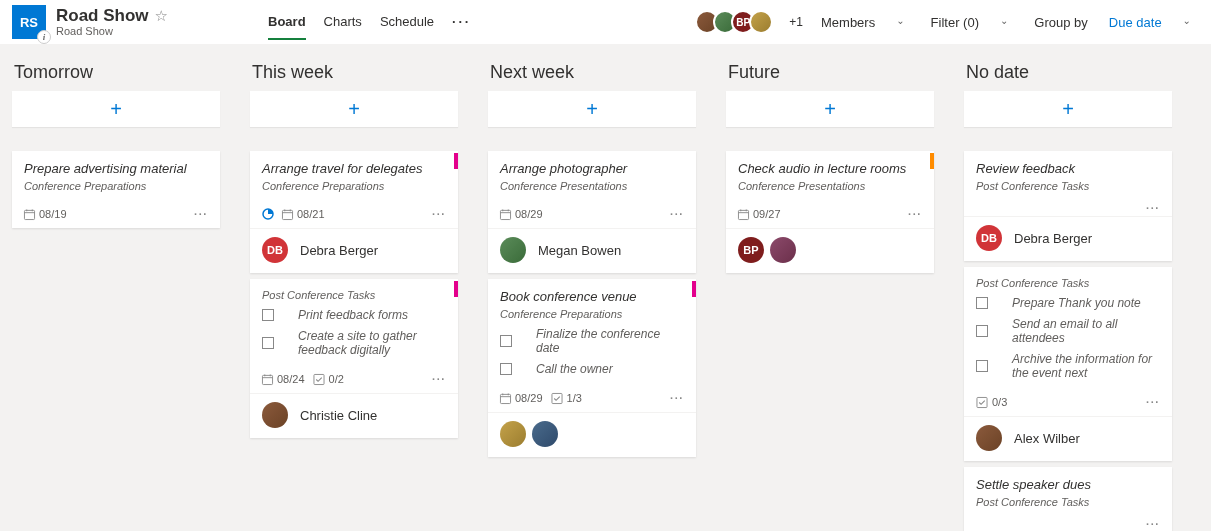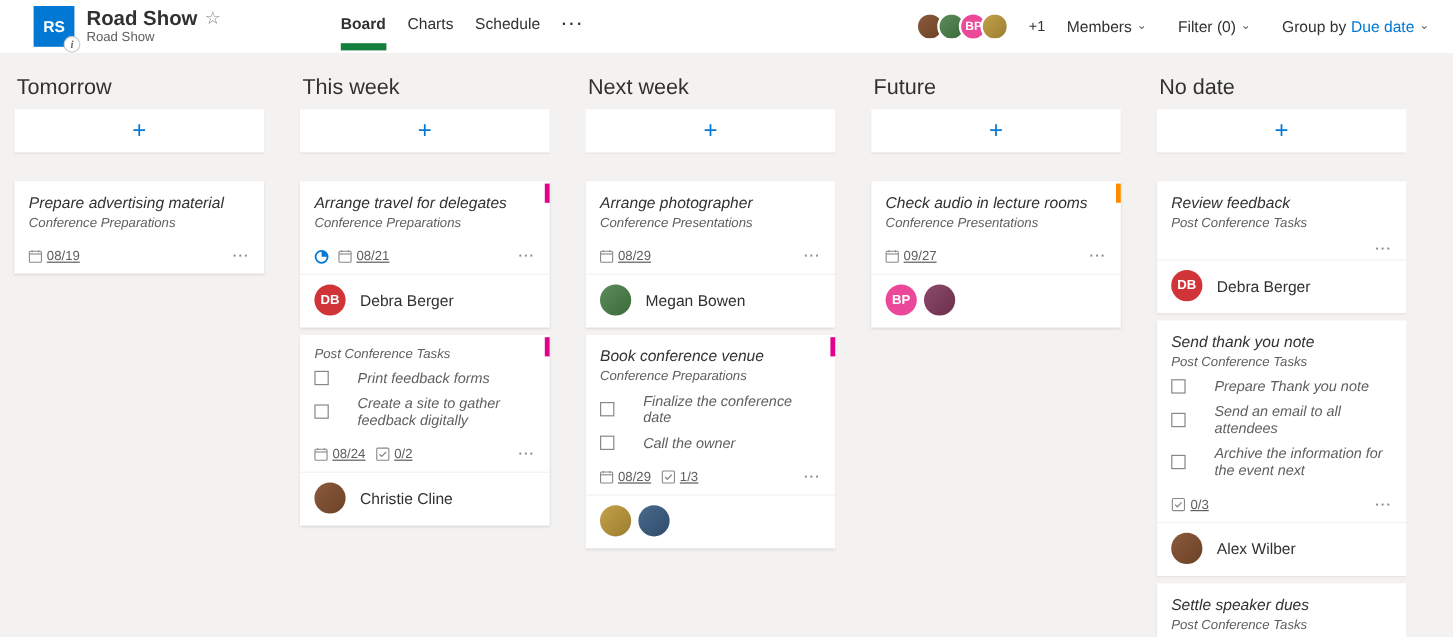--- a/index.html
+++ b/index.html
@@ -23,21 +23,20 @@
     height: 34px;
     background: #0078d4;
     color: #fff;
     display: flex;
     align-items: center;
     justify-content: center;
     font-size: 13px;
     font-weight: 600;
     position: relative;
     flex-shrink: 0;
-    margin-left: 16px;
   }
   .info-dot {
     position: absolute;
     bottom: -5px; right: -5px;
     width: 14px; height: 14px;
     border-radius: 50%;
     background: #fff;
     border: 1px solid #ccc;
     font-size: 9px;
     font-style: italic;
@@ -48,46 +47,46 @@
     justify-content: center;
     font-family: serif;
   }
   .title-block { display: flex; flex-direction: column; line-height: 1.1; }
   .title-row { display: flex; align-items: center; gap: 6px; }
   .plan-title { font-size: 17px; font-weight: 600; color: #323130; }
   .star { color: #888; font-size: 15px; cursor: pointer; }
   .subtitle { font-size: 11px; color: #605e5c; }
   .tabs { display: flex; gap: 18px; margin-left: 90px; font-size: 13px; }
   .tab { padding: 10px 0 9px; cursor: pointer; color: #323130; }
-  .tab.active { font-weight: 600; border-bottom: 6px solid #15803d; }
+  .tab.active { font-weight: 600; border-bottom: 2px solid #15803d; }
   .tab.more { letter-spacing: 2px; font-weight: bold; }
   .spacer { flex: 1; }
   .avatar-stack { display: flex; align-items: center; }
   .avatar-stack .avatar { margin-left: -6px; border: 2px solid #fff; }
   .avatar {
     width: 24px; height: 24px;
     border-radius: 50%;
     display: flex;
     align-items: center;
     justify-content: center;
     color: #fff;
     font-size: 10px;
     font-weight: 600;
     background: #888;
     flex-shrink: 0;
   }
   .avatar.db { background: #d13438; }
-  .avatar.bp { background: #ec4899; }
+  .avatar.bp { background: #7f1d1d; }
   .avatar.a1 { background: linear-gradient(135deg,#8b5a3c,#6b4226); }
   .avatar.a2 { background: linear-gradient(135deg,#5b8c5a,#3a6b39); }
   .avatar.a3 { background: linear-gradient(135deg,#c4a24a,#9b7d2f); }
   .avatar.a4 { background: linear-gradient(135deg,#4a6b8c,#2f4a6b); }
   .avatar.a5 { background: linear-gradient(135deg,#8c4a6b,#6b2f4a); }
   .plus-count { font-size: 12px; margin-left: 6px; color: #323130; }
-  .hdr-ctrl { display: flex; gap: 4px; font-size: 13px; cursor: pointer; padding: 0 8px; }
+  .hdr-ctrl { display: flex; gap: 21px; font-size: 13px; cursor: pointer; padding: 0 8px; }
   .chevron { font-size: 10px; color: #666; }
   .accent { color: #0078d4; }
 
   .board {
     display: flex;
     gap: 30px;
     padding: 18px 12px;
     align-items: flex-start;
   }
   .column { width: 208px; flex-shrink: 0; }
@@ -118,21 +117,21 @@
   .tag { position: absolute; top: 2px; right: 0; width: 4px; height: 16px; }
   .tag.pink { background: #e3008c; }
   .tag.orange { background: #ff8c00; }
   .check-row { display: flex; align-items: center; gap: 24px; font-size: 12px; color: #605e5c; margin-top: 7px; }
   .chk { width: 12px; height: 12px; border: 1px solid #888; flex-shrink: 0; }
   .meta-row {
     display: flex; align-items: center; gap: 8px;
     padding: 8px 12px 8px;
     font-size: 11px; color: #605e5c;
   }
-  .meta-item { display: flex; align-items: flex-start; gap: 4px; text-decoration: underline; }
+  .meta-item { display: flex; align-items: flex-end; gap: 4px; }
   .cal-icon svg, .list-icon svg, .progress-icon svg { display: block; }
   .more-dots { margin-left: auto; color: #888; letter-spacing: 1px; cursor: pointer; font-weight: bold; }
   .assignee-row {
     display: flex; align-items: center; gap: 12px;
     padding: 8px 12px 10px;
     border-top: 1px solid #f3f2f1;
   }
   .assignee-row.multi { gap: 4px; padding-left: 12px; }
   .assignee-row .avatar { margin-left: 0; width: 26px; height: 26px; font-size: 11px; }
   .assignee-name { font-size: 13px; color: #323130; }
@@ -394,21 +393,20 @@
         <div class="meta-row" style="padding-top:2px;padding-bottom:2px;">
           <span class="more-dots">···</span>
         </div>
         <div class="assignee-row">
           <div class="avatar db">DB</div>
           <span class="assignee-name">Debra Berger</span>
         </div>
       </div>
       <div class="card">
         <div class="card-body">
-          <div class="card-title">Send thank you note</div>
           <div class="card-bucket">Post Conference Tasks</div>
           <div class="check-row">
             <span class="chk"></span>
             <span>Prepare Thank you note</span>
           </div>
           <div class="check-row">
             <span class="chk"></span>
             <span>Send an email to all attendees</span>
           </div>
           <div class="check-row">

